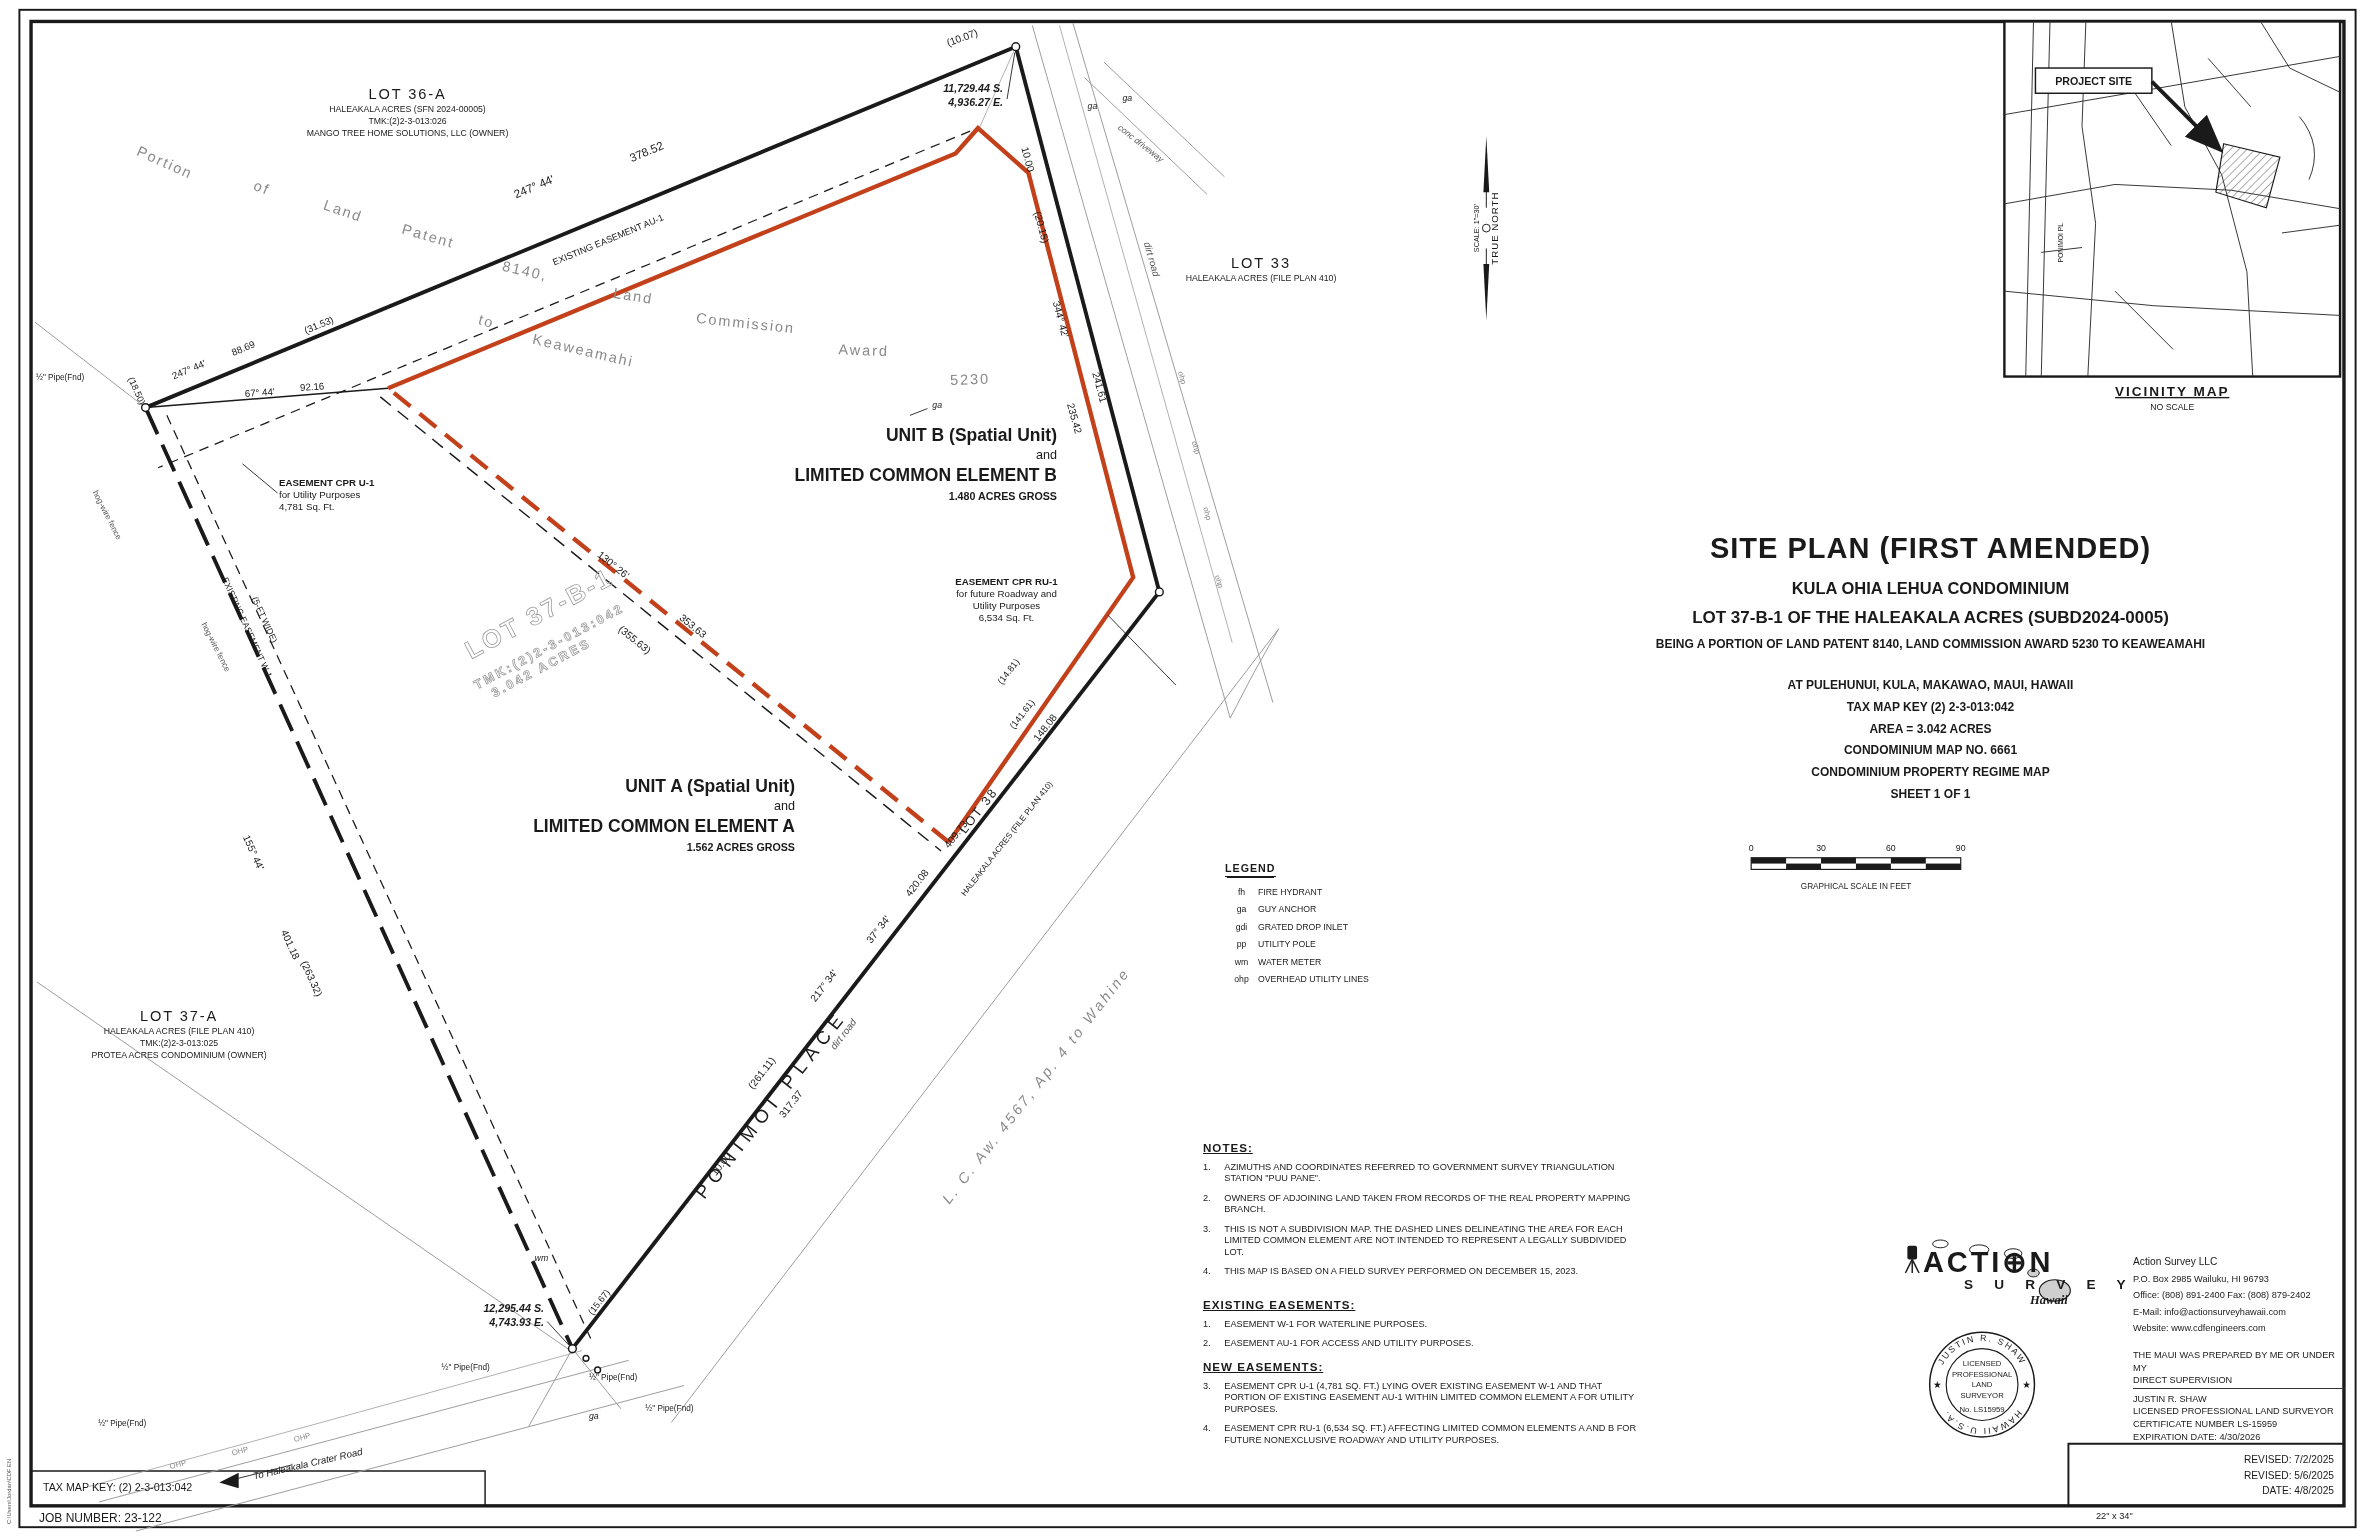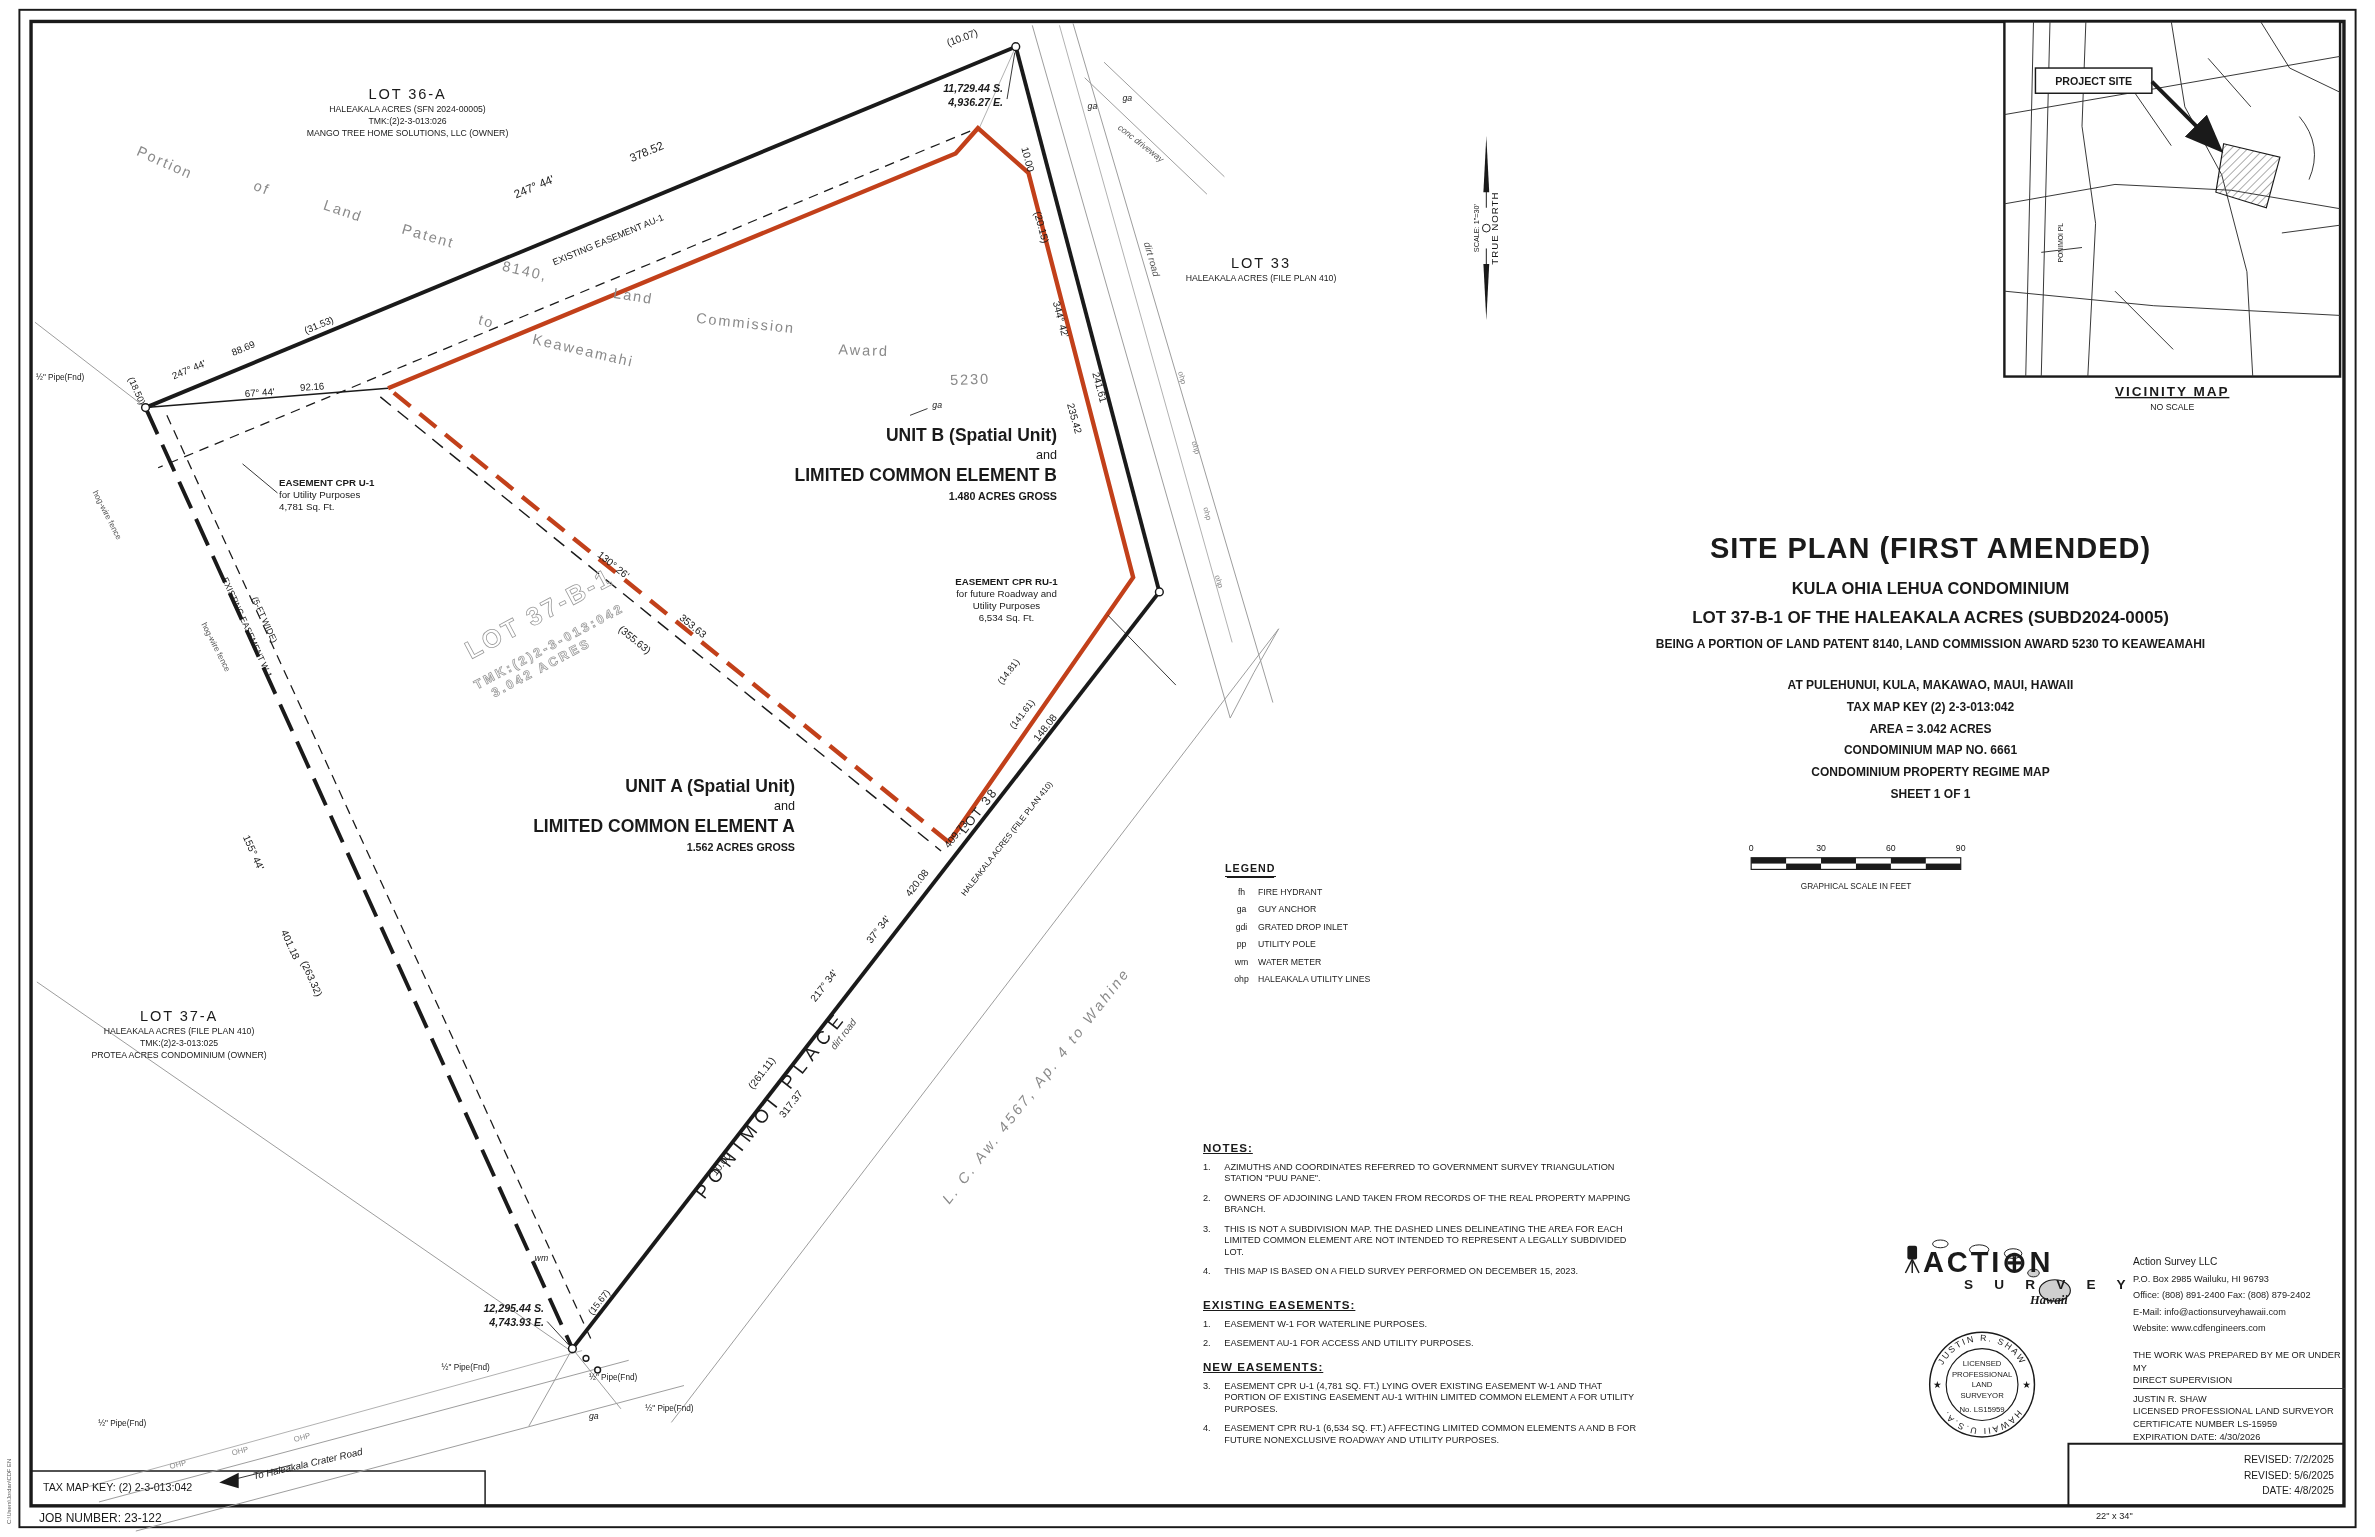--- a/index.html
+++ b/index.html
@@ -382,21 +382,21 @@
   <div class="legrow">
         <span class="a">pp</span>
         <span>UTILITY POLE</span>
       </div>
   <div class="legrow">
         <span class="a">wm</span>
         <span>WATER METER</span>
       </div>
   <div class="legrow">
         <span class="a">ohp</span>
-        <span>HALEAKALA UTILITY LINES</span>
+        <span>OVERHEAD UTILITY LINES</span>
       </div>
 </div>
 
 <div class="abs" style="left:1203px;top:1141px;width:442px;">
   <div class="secHead">NOTES:</div>
   <div class="noteItem">
         <span class="n">1.</span>
         <span>AZIMUTHS AND COORDINATES REFERRED TO GOVERNMENT SURVEY TRIANGULATION STATION "PUU PANE".</span>
       </div>
   <div class="noteItem">
@@ -445,21 +445,21 @@
 
 <div class="abs firm" style="left:2133px;top:1254px;width:212px;">
   <div>Action Survey LLC</div>
   <div style="font-size:9.2px;">P.O. Box 2985 Wailuku, HI 96793</div>
   <div style="font-size:9.2px;">Office: (808) 891-2400  Fax: (808) 879-2402</div>
   <div style="font-size:9.2px;">E-Mail: info@actionsurveyhawaii.com</div>
   <div style="font-size:9.2px;">Website: www.cdfengineers.com</div>
 </div>
 
 <div class="abs small" style="left:2133px;top:1349px;width:212px;">
-  <div>THE WORK WAS PREPARED BY ME OR UNDER MY</div>
+  <div>THE MAUI WAS PREPARED BY ME OR UNDER MY</div>
   <div>DIRECT SUPERVISION</div>
 </div>
 
 <div class="abs small" style="left:2133px;top:1388px;width:212px;border-top:1px solid #333;padding-top:3.9px;">
   <div>JUSTIN R. SHAW</div>
   <div>LICENSED PROFESSIONAL LAND SURVEYOR</div>
   <div>CERTIFICATE NUMBER LS-15959</div>
   <div>EXPIRATION DATE: 4/30/2026</div>
 </div>
 

